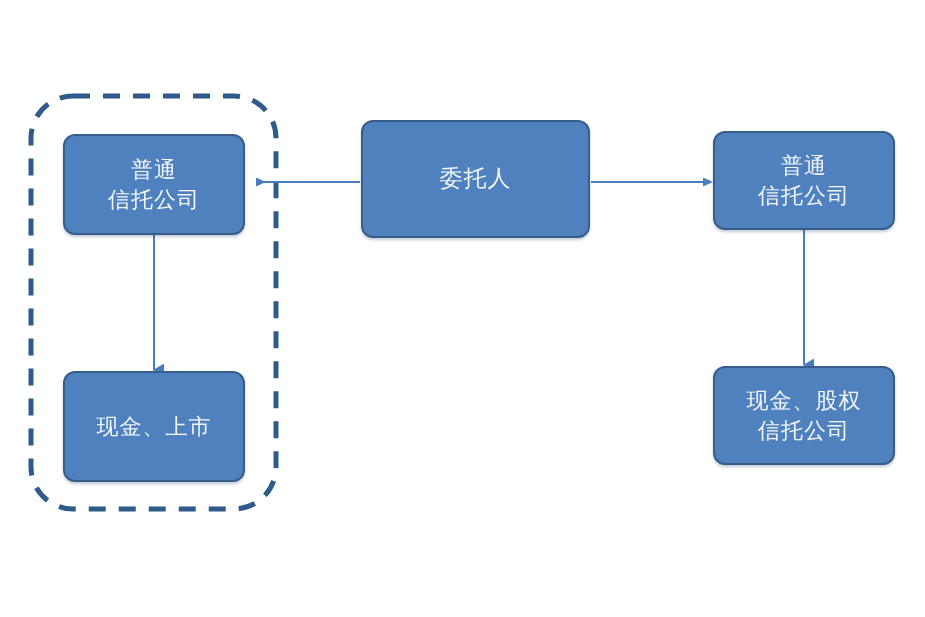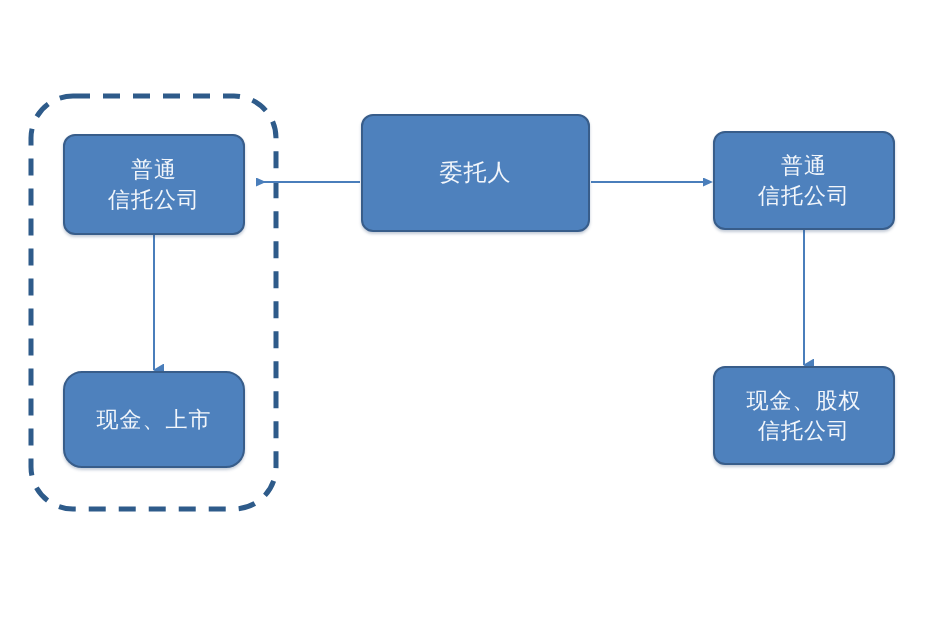--- a/index.html
+++ b/index.html
@@ -40,22 +40,22 @@
     letter-spacing: 1px;
     text-align: center;
     box-shadow: 0 2px 3px rgba(40,70,110,0.28);
     z-index: 3;
   }
   .node .line {
     display: block;
     white-space: nowrap;
   }
   #node-left-top   { left: 63px;  top: 134px; width: 182px; height: 101px; }
-  #node-left-bot   { left: 63px;  top: 371px; width: 182px; height: 97px; border-radius: 19px;  }
-  #node-center     { left: 361px; top: 114px; width: 229px; height: 118px; }
+  #node-left-bot   { left: 63px;  top: 371px; width: 182px; height: 111px;  }
+  #node-center     { left: 361px; top: 120px; width: 229px; height: 118px; }
   #node-right-top  { left: 713px; top: 131px; width: 182px; height: 99px;  }
   #node-right-bot  { left: 713px; top: 366px; width: 182px; height: 99px;  }
   #node-center .line { font-size: 23px; }
 </style>
 </head>
 <body>
 
 <div id="canvas">
 
   <svg class="svg-layer" viewBox="0 0 925 617" xmlns="http://www.w3.org/2000/svg">

